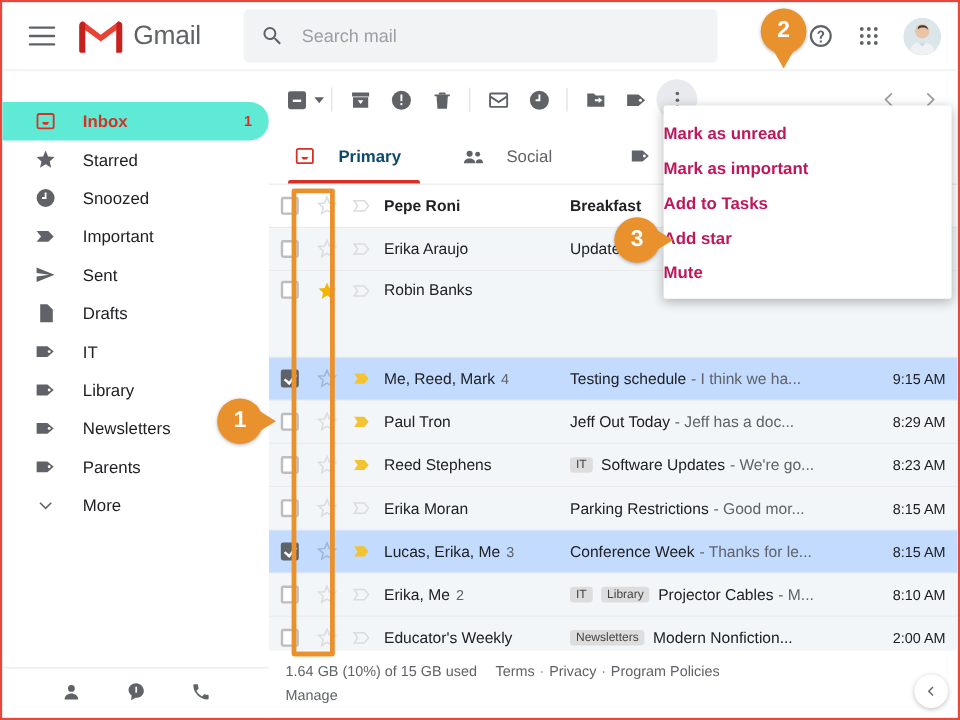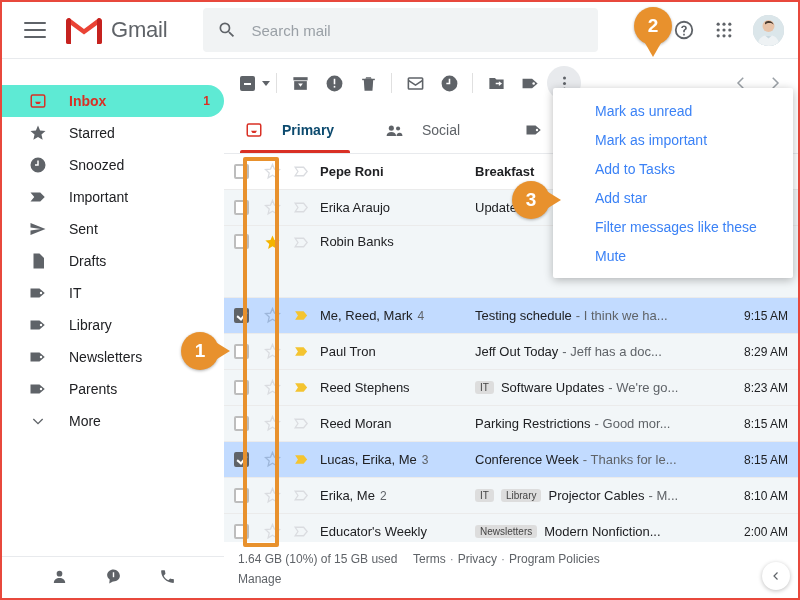--- a/index.html
+++ b/index.html
@@ -163,22 +163,22 @@
     display: flex; align-items: center; justify-content: center; cursor: pointer; font-size: 13px;
     color: #5f6368;
   }
 
   
   .menu {
     position: absolute; top: 86px; left: 551px; width: 240px;
     background: #fff; box-shadow: 0 2px 10px rgba(0,0,0,.28); border-radius: 2px;
     padding: 8px 0; z-index: 40;
   }
-  .menu-item { height: 29px; display: flex; align-items: center; padding-left: 42px;
-               font-size: 14px; color: #3b82f6; cursor: pointer; }
+  .menu-item { height: 29px; display: flex; align-items: center; 
+               font-size: 14px; color: #be185d; cursor: pointer; font-weight: bold; }
 
   
   .hl-box {
     position: absolute; border: 4px solid #e8912d; border-radius: 2px;
     z-index: 30; pointer-events: none;
   }
   .callout {
     position: absolute; width: 38px; height: 38px; border-radius: 50%;
     background: #e8912d; color: #fff; font-size: 19px; font-weight: bold;
     display: flex; align-items: center; justify-content: center; z-index: 50;
@@ -655,21 +655,21 @@
           <svg width="17" height="17" viewBox="0 0 24 24" fill="none" stroke="#dadce0" stroke-width="1.8">
               <path d="M12 17.3l-6.2 3.7 1.6-7L2 9.2l7.2-.6L12 2l2.8 6.6 7.2.6-5.4 4.8 1.6 7z"></path>
             </svg>
         </div>
         <div class="r-imp">
           <svg width="17" height="17" viewBox="0 0 24 24" fill="none" stroke="#dadce0" stroke-width="1.8">
               <path d="M3 6h12l5 6-5 6H3l4-6z"></path>
             </svg>
         </div>
         <div class="r-from">
-          <span>Reed Moran</span>
+          <span>Erika Moran</span>
         </div>
         <div class="r-subj">
           <span class="s-main">Parking Restrictions</span>
           <span class="s-snip">- Good mor...</span>
         </div>
         <div class="r-time">8:15 AM</div>
       </div>
 
       <div class="row selected">
         <div class="r-cb">
@@ -765,21 +765,20 @@
           <path d="M15 5l-7 7 7 7"></path>
         </svg>
     </div>
   </div>
 
   <div class="menu">
     <div class="menu-item">Mark as unread</div>
     <div class="menu-item">Mark as important</div>
     <div class="menu-item">Add to Tasks</div>
     <div class="menu-item">Add star</div>
-    <div class="menu-item">Filter messages like these</div>
     <div class="menu-item">Mute</div>
   </div>
 
   <div class="hl-box" style="left:241px; top:155px; width:36px; height:390px;"></div>
 
   <div class="callout right" style="left:179px; top:330px;">1</div>
 
   <div class="callout down" style="left:632px; top:5px;">2</div>
 
   <div class="callout right" style="left:510px; top:179px;">3</div>

